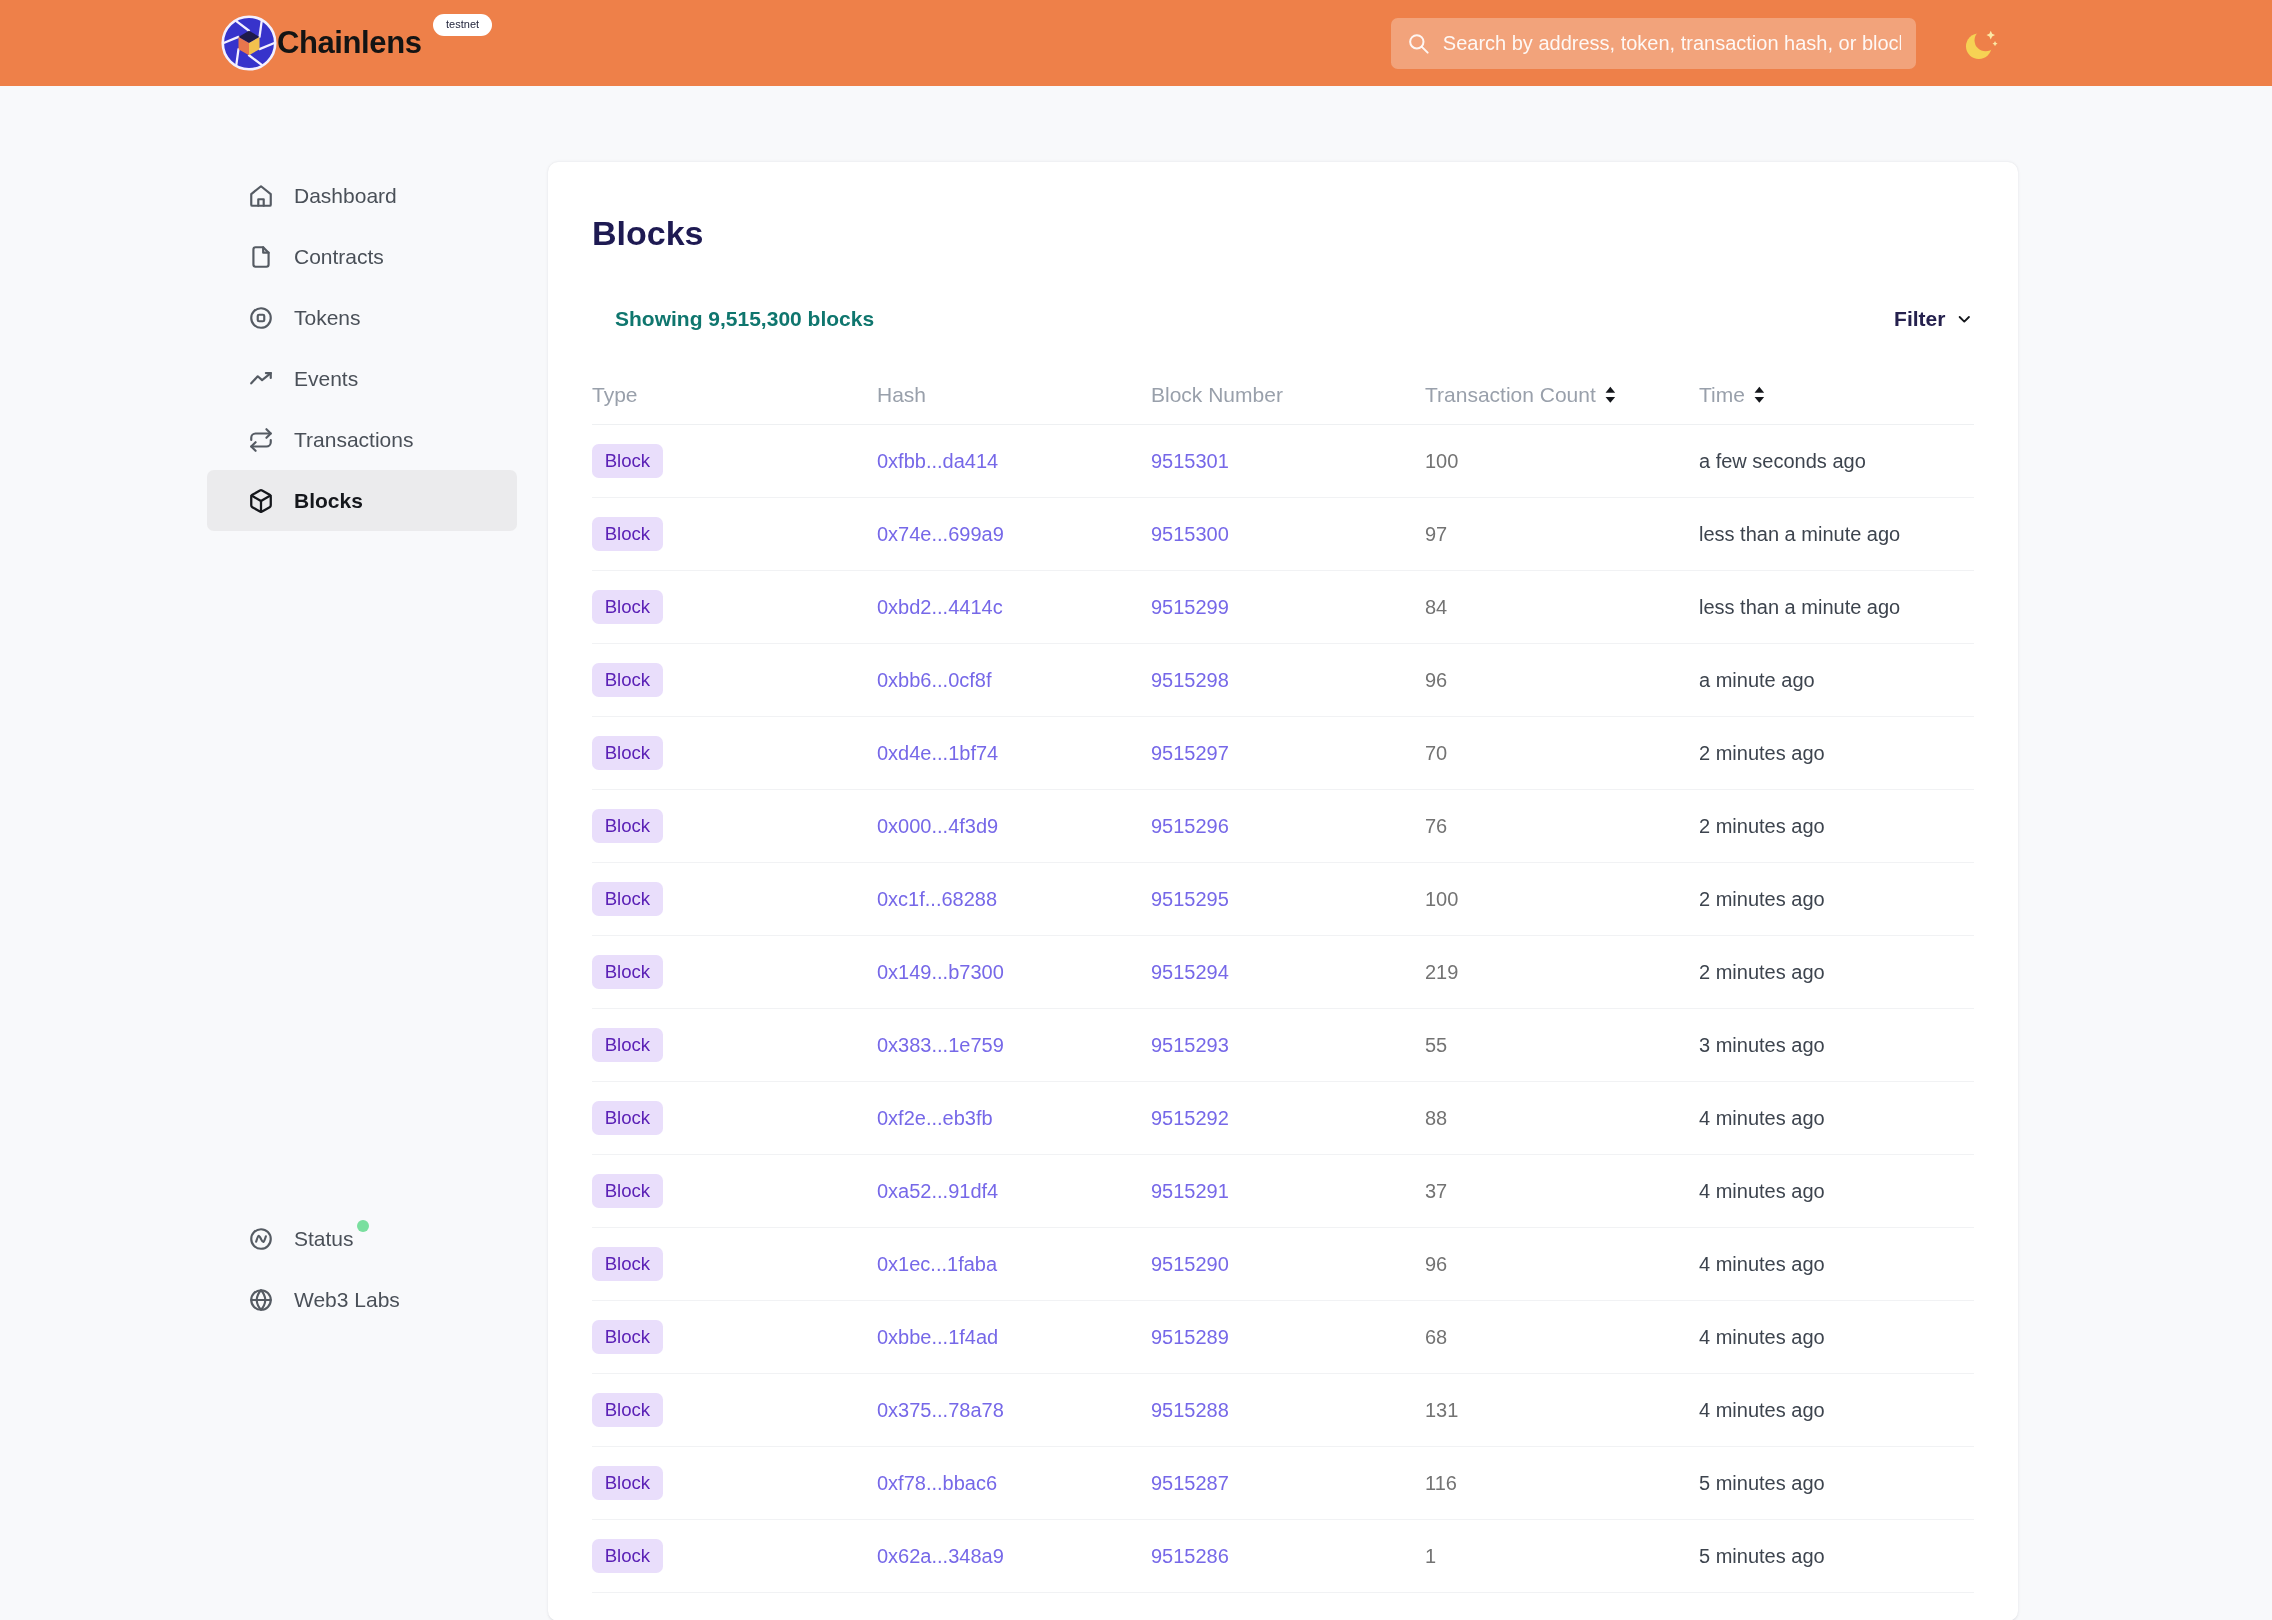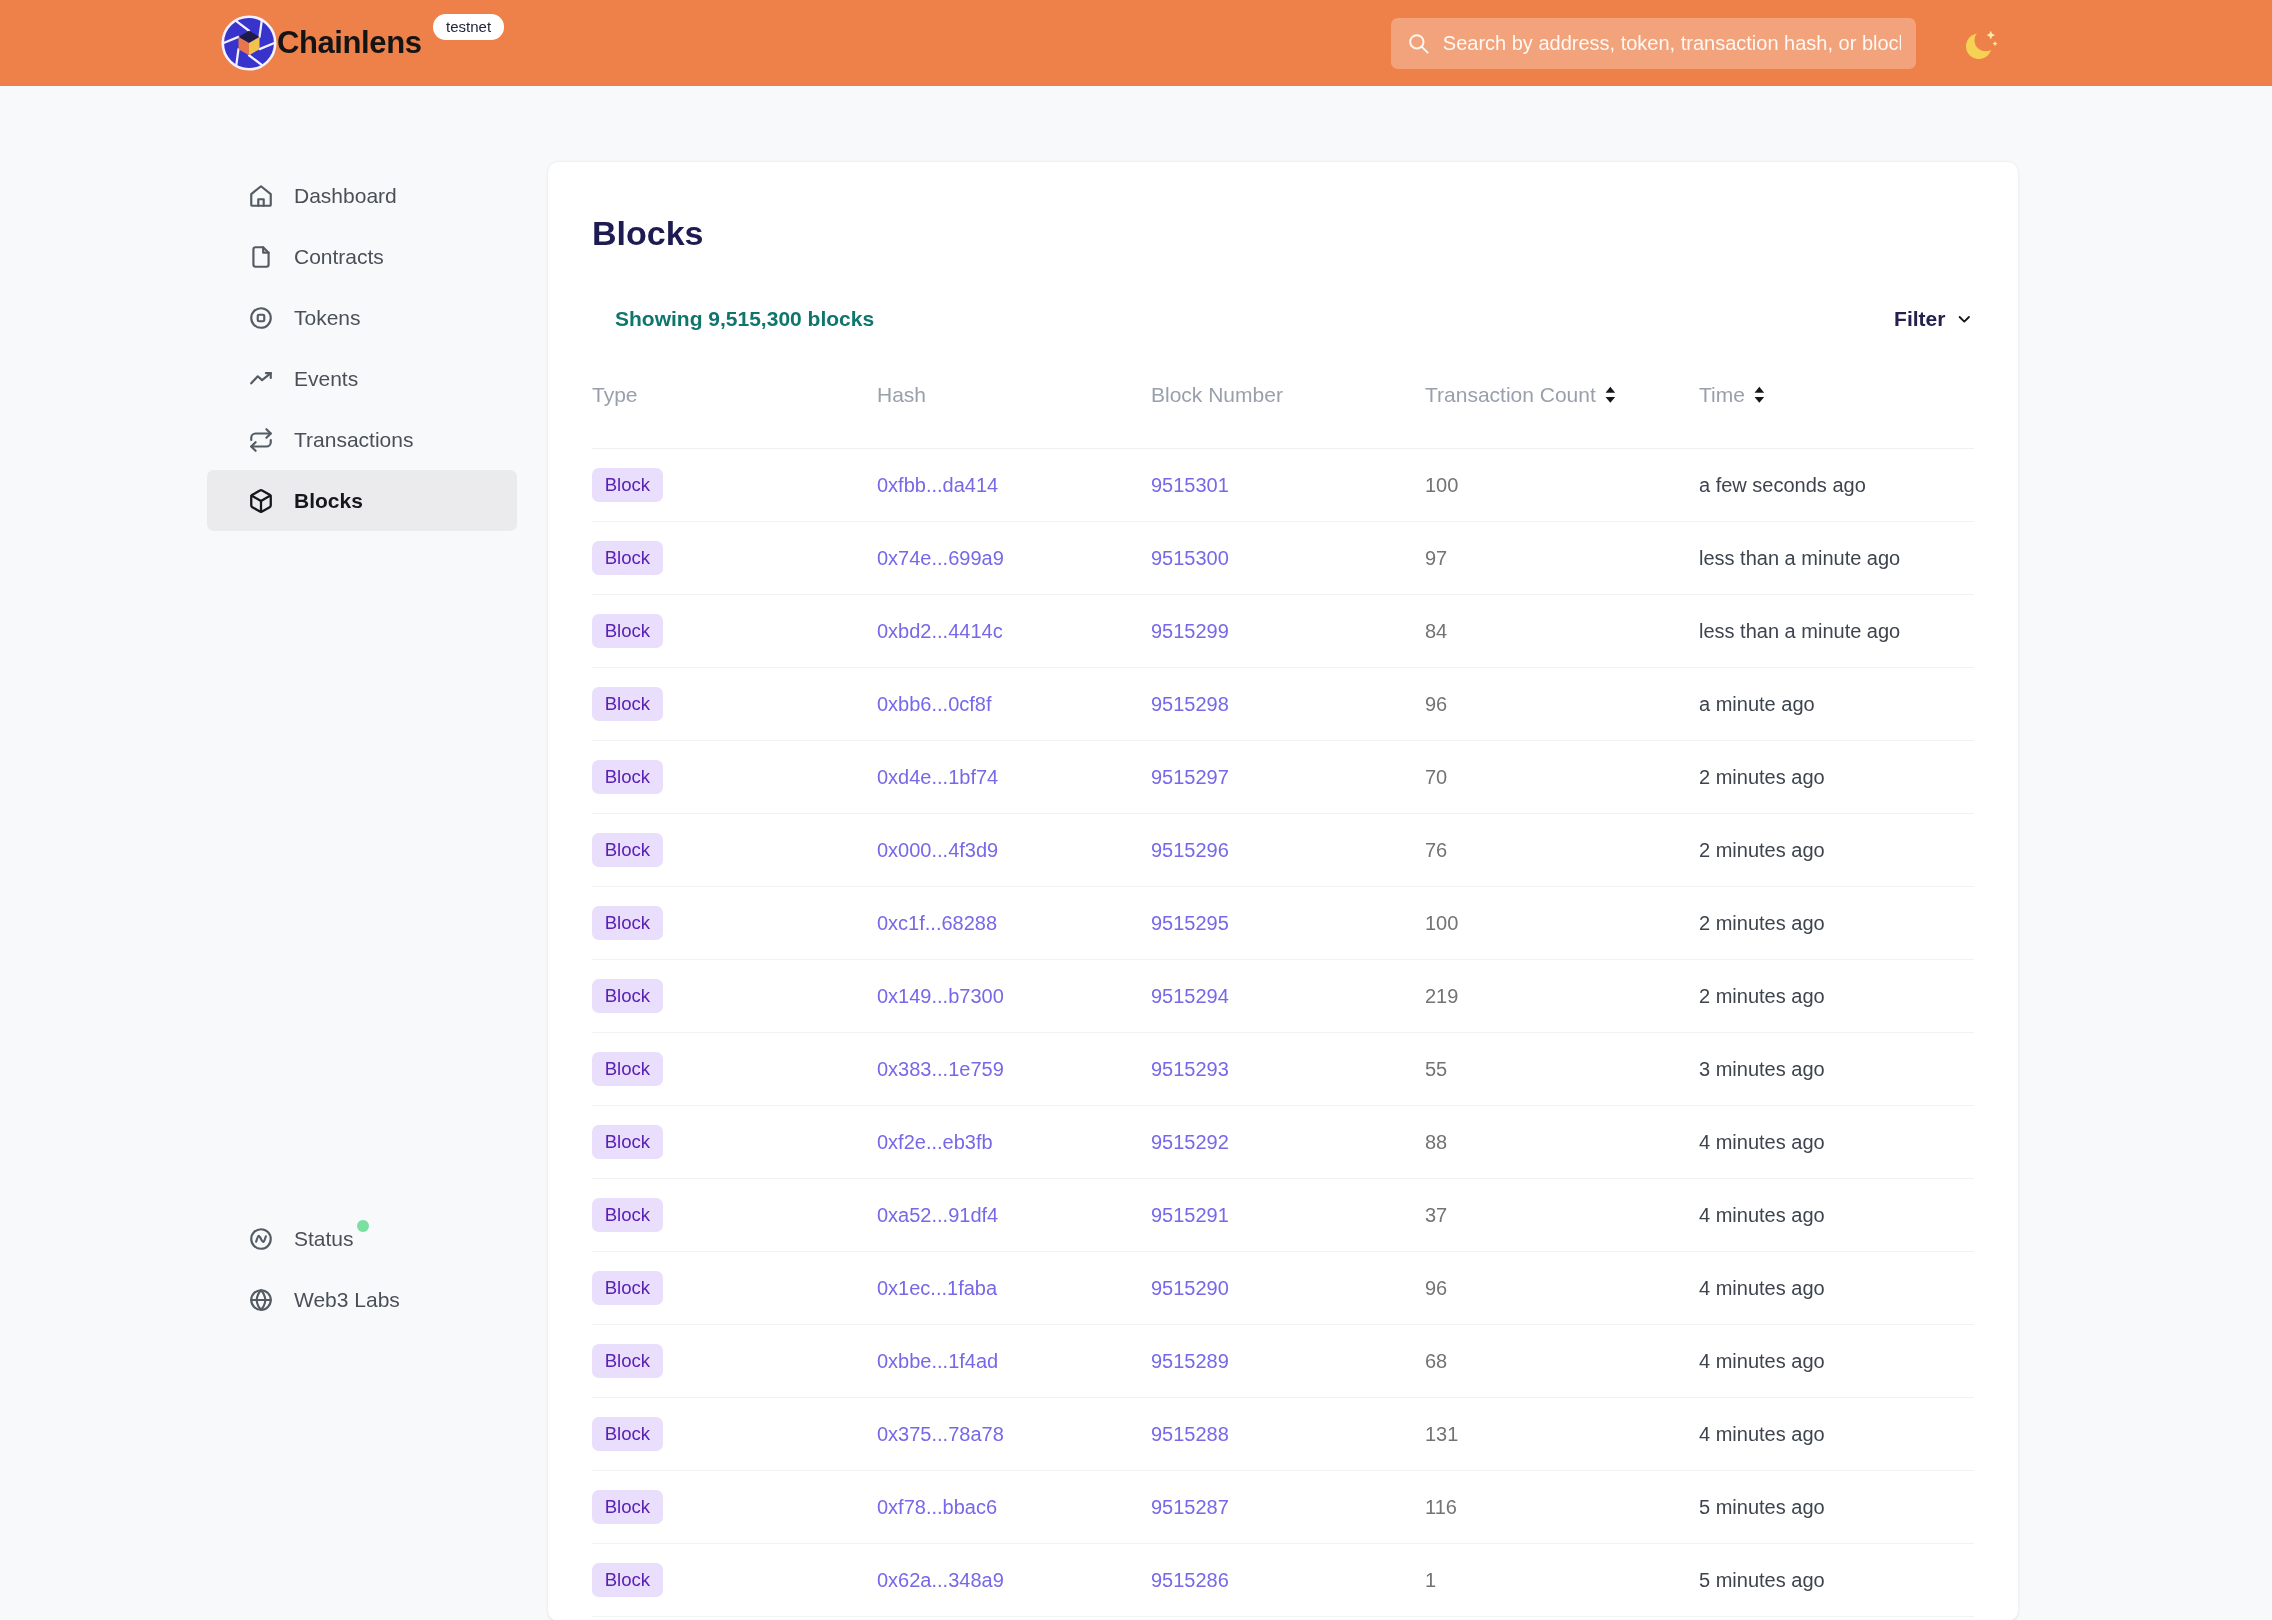--- a/index.html
+++ b/index.html
@@ -17,21 +17,21 @@
   .brand {
     position:absolute; left:221px; top:0; height:86px;
     display:flex; align-items:center;
   }
   .brand-logo { width:56px; height:56px; display:block; }
   .brand-name {
     font-size:31px; font-weight:800; color:#141414; letter-spacing:-0.4px;
   }
   .network-badge {
     align-self:flex-start; margin-top:13.5px; margin-left:11.8px;
-    background:#ffffff; color:#23263d; font-size:15px; font-weight:500;
+    background:#ffffff; color:#23263d; font-size:11px; font-weight:500;
     padding:5.9px 12.7px; border-radius:12.7px; line-height:1;
   }
   .search-box {
     position:absolute; right:357px; top:17.7px; width:525px; height:51px;
     background:rgba(255,255,255,0.28); border-radius:6.8px;
     display:flex; align-items:center; padding:0 15px; gap:11.8px;
   }
   .search-box input {
     flex:1; background:transparent; border:none; outline:none;
     font-family:"Liberation Sans", sans-serif;
@@ -71,21 +71,21 @@
   .summary-text { font-size:21px; font-weight:600; color:#0f766e;margin-left:23px; }
   .filter-btn {
     display:flex; align-items:center; gap:10px; background:none; border:none; cursor:pointer;
     font-family:"Liberation Sans", sans-serif;
     font-size:21px; font-weight:600; color:#25214e;
   }
   
   .btable { margin-top:52px; }
   .thead {
     display:grid; grid-template-columns:285px 274px 274px 274px auto;
-    color:#99a0ab; font-size:21px; padding-bottom:41px;
+    color:#99a0ab; font-size:21px; padding-bottom:17px;
     border-bottom:0.8px solid #eef0f2;
   }
   .th { display:flex; align-items:center; gap:8.4px; }
   .th.sortable { cursor:pointer; }
   .trow {
     display:grid; grid-template-columns:285px 274px 274px 274px auto;
     height:73px; align-items:center; border-bottom:0.8px solid #f1f2f4;
     font-size:20px;
   }
   .badge {

